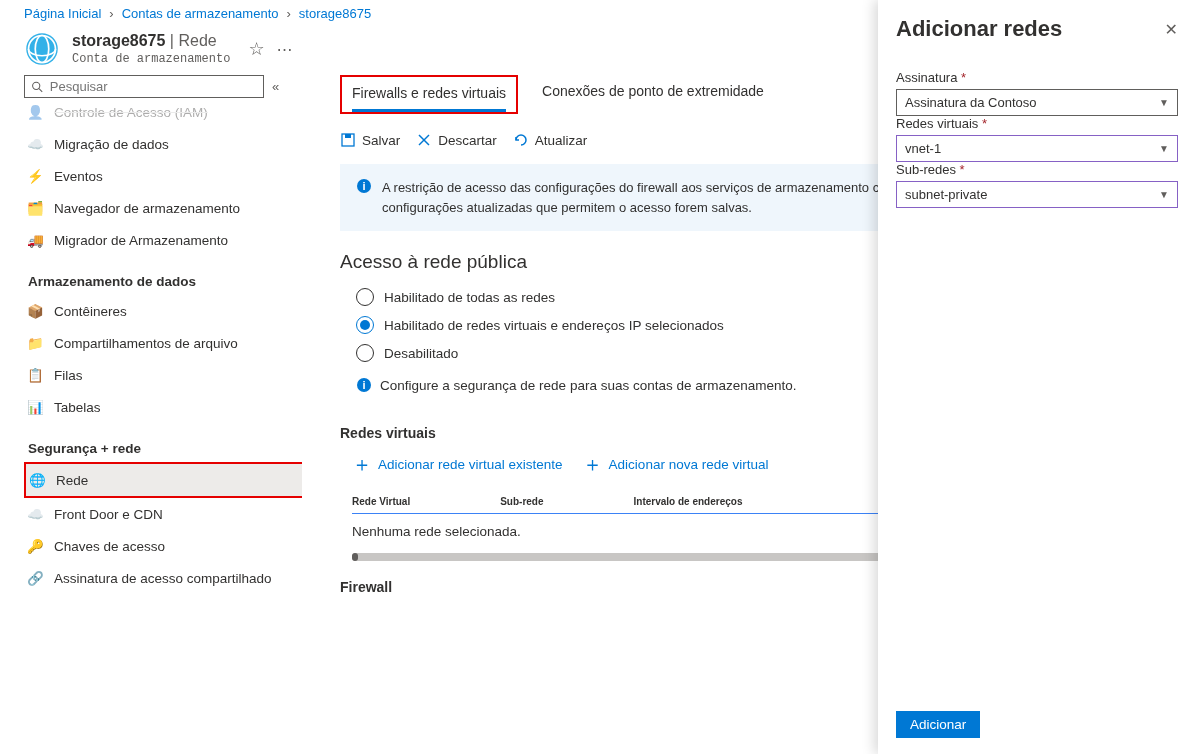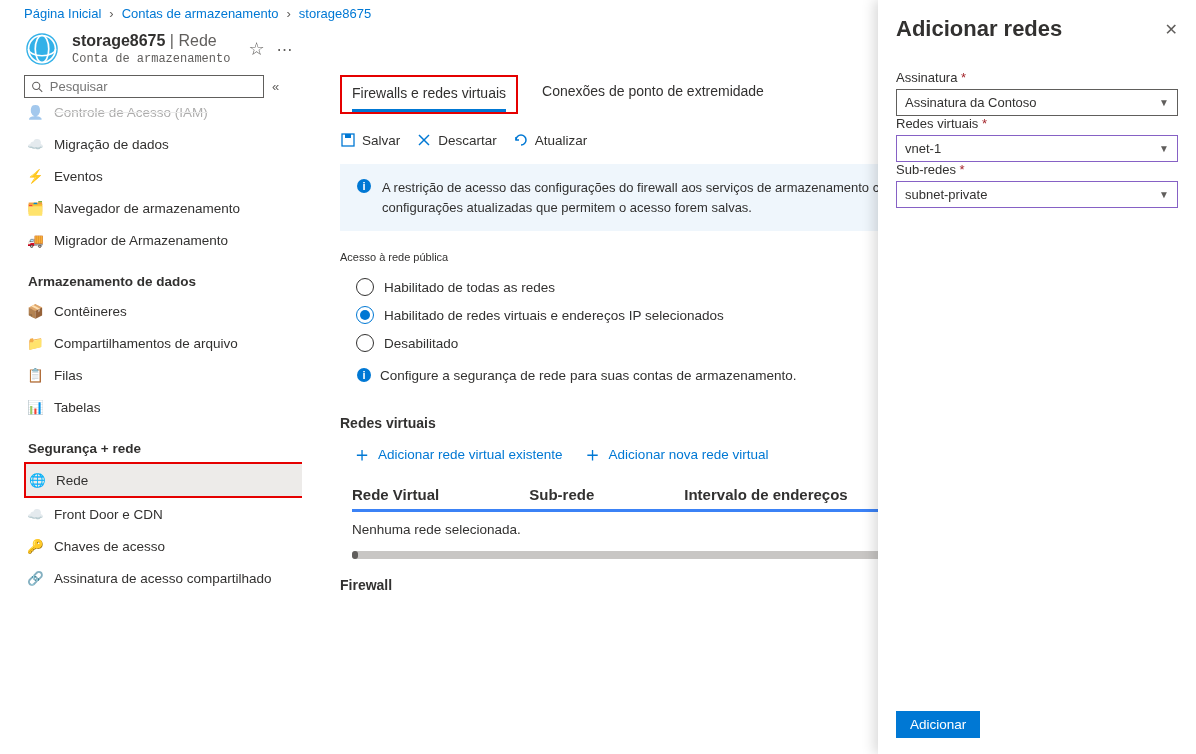--- a/index.html
+++ b/index.html
@@ -44,35 +44,35 @@
 .tab.active { color:#323130; border-bottom: 3px solid #0078d4; font-weight:400;}
 .tab-box.redbox { padding: 0 10px; }
 
 .toolbar { display:flex; gap: 16px; padding: 4px 0 16px 0; }
 .tool-btn { display:flex; align-items:center; gap:6px; cursor:pointer; font-size:13.5px; }
 .tool-btn svg { width:16px; height:16px; }
 
 .info-banner { background:#eff6fc; padding: 14px 16px; display:flex; gap:10px; font-size:13px; line-height:1.5; margin-bottom:20px;}
 .info-banner .icn { color:#0078d4; flex-shrink:0; }
 
-.section-label { font-size:11px; margin: 8px 0 10px 0; }
+.section-label { font-size:19px; margin: 8px 0 10px 0; }
 .radio-row { display:flex; align-items:center; gap:10px; padding:5px 0 5px 16px; font-size:13.5px;}
 .radio { width:18px; height:18px; border:1px solid #323130; border-radius:50%; display:inline-flex; align-items:center; justify-content:center;}
 .radio.checked::after { content:""; width:10px; height:10px; background:#0078d4; border-radius:50%; }
 .radio.checked { border-color:#0078d4; }
 .info-line { display:flex; align-items:center; gap:8px; padding:10px 0 6px 16px; font-size:13.5px;}
 .info-line svg{ width:16px; height:16px; fill:#0078d4;}
 
 .sub-header { font-weight:600; font-size:14px; margin: 26px 0 10px 0; }
 .add-links { display:flex; gap:20px; padding-left:12px; margin-bottom:12px;}
 .add-link { display:flex; align-items:center; gap:6px; color:#0078d4; cursor:pointer; font-size:13.5px;}
 .add-link .plus { font-size:20px; font-weight:300; }
 
 .vnet-table { padding-left:12px; }
-.vnet-head { display:flex; gap: 90px; font-weight:600; font-size:15px; padding:6px 0; border-bottom:3px solid #3b82f6;}
+.vnet-head { display:flex; gap: 90px; font-weight:600; font-size:10px; padding:6px 0; border-bottom:1px solid #3b82f6;}
 .vnet-empty { padding:10px 0; font-size:13.5px; }
 .hscroll { height:8px; background:#c8c6c4; border-radius:4px; margin-top:4px; position:relative;}
 .hscroll::before{content:""; position:absolute; left:0; width:6px; height:8px; background:#605e5c; border-radius:4px;}
 
 .panel { position:absolute; right:0; top:0; width:318px; height:754px; background:#fff; box-shadow:-4px 0 12px rgba(0,0,0,0.15); padding: 16px 18px; display:flex; flex-direction:column;}
 .panel-head { display:flex; justify-content:space-between; align-items:center; margin-bottom:28px;}
 .panel-title { font-size:22px; font-weight:600; }
 .panel-close { font-size:16px; cursor:pointer; color:#605e5c;}
 .field { margin-bottom:0; }
 .field-label { font-size:13px; margin-bottom:4px; display:block;}

